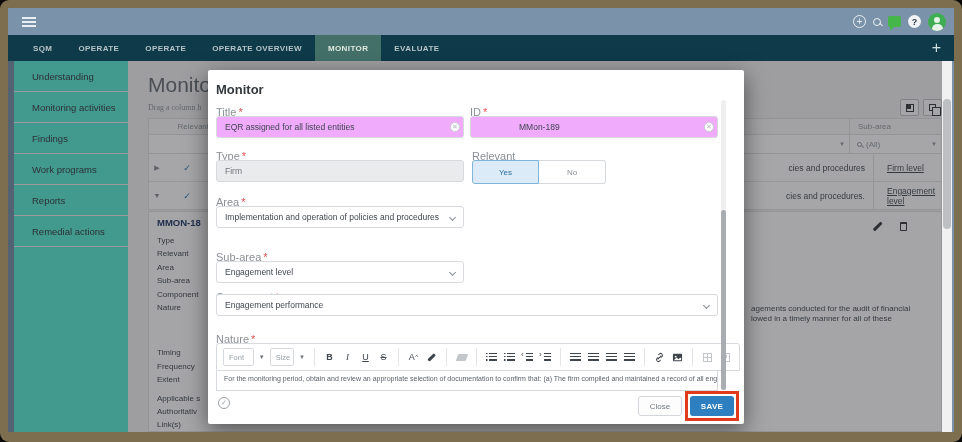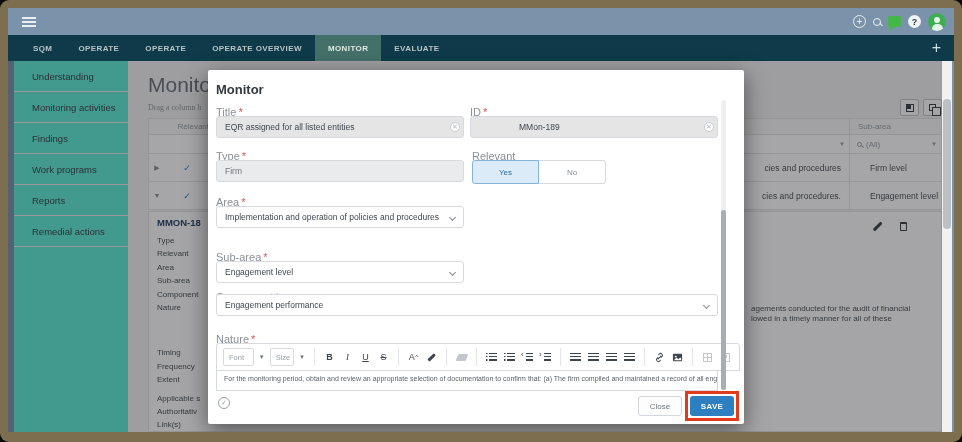--- a/index.html
+++ b/index.html
@@ -47,21 +47,21 @@
   .grid-filter { display:flex; height:19px; border:1px solid #e2e2e2; border-top:0; background:#fff; }
   .f-area { flex:1; position:relative; }
   .f-arrow { position:absolute; right:4px; top:6px; font-size:6px; color:#9aa0a5; }
   .f-sub { width:92px; border-left:1px solid #e2e2e2; position:relative; display:flex; align-items:center; padding-left:7px; gap:4px; font-size:8px; color:#9aa0a5; }
   .mag { width:5px; height:5px; border:1px solid #9aa0a5; border-radius:50%; position:relative; flex:none; }
   .mag::after { content:""; position:absolute; width:3px; height:1px; background:#9aa0a5; right:-2.5px; bottom:-1px; transform:rotate(45deg); }
   .grid-row { display:flex; height:28px; border:1px solid #e6e6e6; border-top:0; background:#fff; align-items:center; }
   .marker { width:16px; text-align:center; font-size:7px; color:#8b9096; }
   .chk { width:44px; text-align:center; font-size:9px; color:#2e7dbd; }
   .areacell { flex:1; text-align:right; padding-right:8px; font-size:8.5px; color:#4c5258; }
-  .subcell { width:92px; align-self:stretch; display:flex; align-items:center; border-left:1px solid #e6e6e6; padding-left:20px; font-size:8.5px; color:#4c5258; }
+  .subcell { width:68px; align-self:stretch; display:flex; align-items:center; border-left:1px solid #e6e6e6; padding-left:13px; font-size:8.5px; color:#4c5258;text-decoration:underline; }
   .grid-tools { position:absolute; right:0; top:38px; display:flex; gap:4px; }
   .gbtn { width:19px; height:17px; border:1px solid #c2c5c8; border-radius:2px; background:#fdfdfd; display:flex; align-items:center; justify-content:center; }
   .exp { width:8px; height:8px; border:1px solid #3a3f45; background:linear-gradient(#3a3f45 0 0) 0 0/4px 4px no-repeat; }
   .cpy { width:7px; height:7px; border:1px solid #3a3f45; position:relative; }
   .cpy::after { content:""; position:absolute; left:2px; top:2px; width:7px; height:7px; border:1px solid #3a3f45; background:#fdfdfd; }
 
   .detail { position:absolute; left:20px; right:0; top:150px; bottom:0; background:#fdfdfd; border:1px solid #e2e2e2; overflow:hidden; }
   .d-id { position:absolute; left:8px; top:5px; font-size:9.5px; font-weight:bold; color:#27436e; }
   .d-labels { position:absolute; left:8px; top:24px; }
   .lbl-group { margin-bottom:13px; }
@@ -78,21 +78,21 @@
   .v-thumb { position:absolute; left:1px; right:1px; top:38px; height:130px; background:#bdc0c2; border-radius:4px; }
 
   .overlay { position:absolute; left:0; top:53px; right:12px; bottom:0; background:rgba(22,22,26,.38); z-index:30; }
 
   
   .modal { position:absolute; left:200px; top:62px; width:536px; height:354px; background:#fff; border-radius:2px;
     box-shadow:0 6px 22px rgba(0,0,0,.5); z-index:50; }
   .m-title { position:absolute; left:8px; top:12px; font-size:13px; font-weight:bold; color:#33383e; }
   .m-label { position:absolute; font-size:11px; color:#8b9096; }
   .req { color:#e05252; margin-left:2px; }
-  .m-input { position:absolute; height:22px; border:1px solid #d6dade; border-radius:3px; background:#e5e5e5;
+  .m-input { position:absolute; height:22px; border:1px solid #d6dade; border-radius:3px; background:#f0abfc;
     font-family:"Liberation Sans",sans-serif; font-size:8.5px; color:#40464e; padding:0 18px 0 8px; width:248px; }
   .m-input:disabled { background:#eaebed; color:#6f757c; }
   .clear-x { position:absolute; width:10px; height:10px; border:1px solid #c9cdd2; border-radius:50%;
     color:#b4b9bе; color:#b4b9be; font-size:7px; line-height:8px; text-align:center; background:#fff; }
   .seg { position:absolute; left:264px; top:90px; display:flex; }
   .seg-btn { width:67px; height:24px; display:flex; align-items:center; justify-content:center; font-size:8px; }
   .seg-yes { background:#dcebf8; border:1px solid #82b5da; border-radius:3px 0 0 3px; color:#2f6f9f; }
   .seg-no { background:#fff; border:1px solid #d6dade; border-left:0; border-radius:0 3px 3px 0; color:#8b9096; }
   .m-select { position:absolute; height:22px; border:1px solid #d6dade; border-radius:3px; background:#fff;
     font-size:8.5px; color:#40464e; display:flex; align-items:center; padding:0 8px; }

